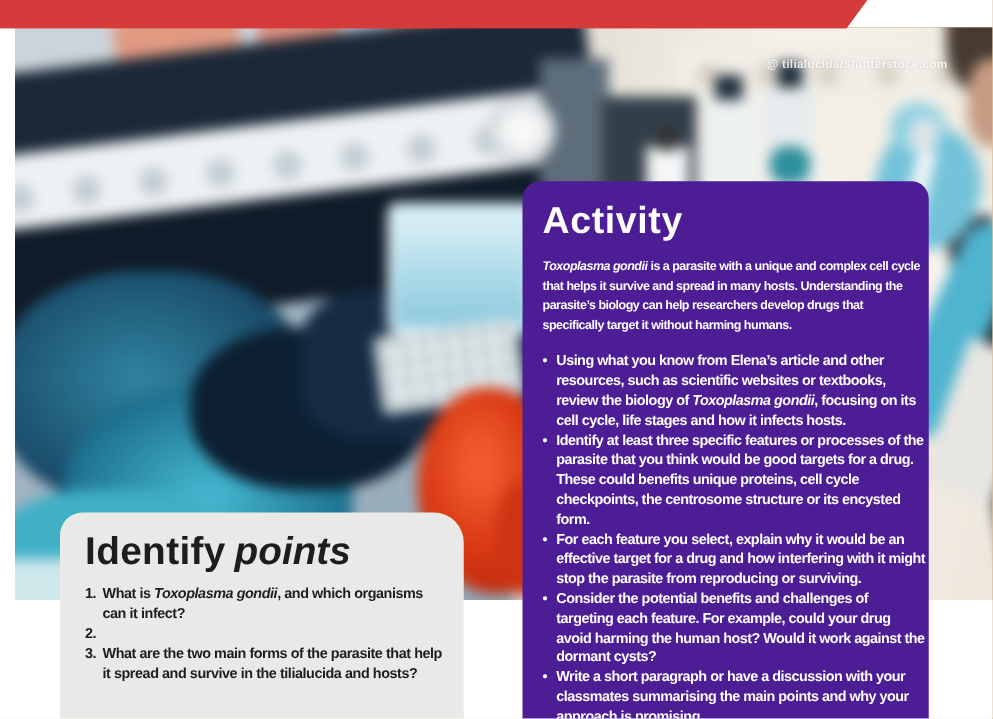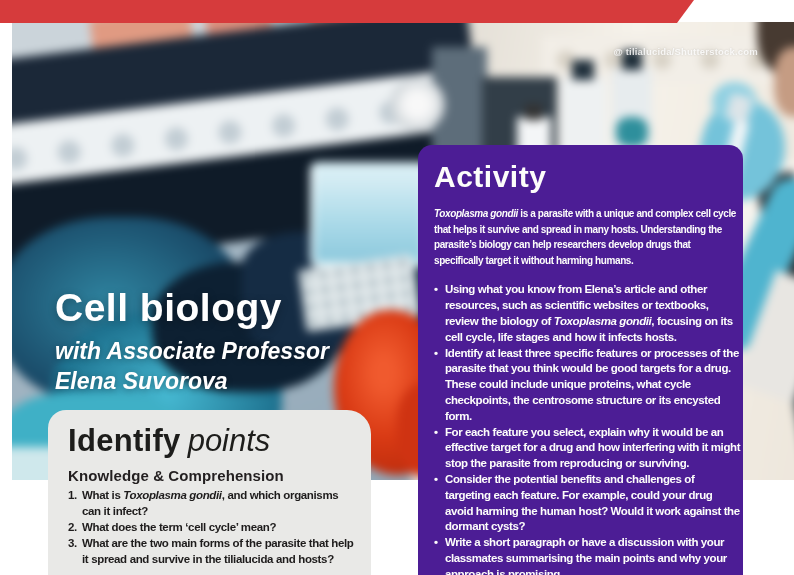--- a/index.html
+++ b/index.html
@@ -85,21 +85,21 @@
   .activity .bul{flex:0 0 11px;width:11px;}
   .activity em{font-style:italic;}
   
   .talking{
     position:absolute;left:48px;top:410px;width:323px;height:165px;z-index:2;
     background:#e9e9e7;border-radius:18px 24px 0 0;box-sizing:border-box;
     padding:15px 12px 0 20px;color:#231f20;
   }
   .talking h2{margin:0 0 9px 0;font-size:31px;line-height:1.05;color:#1d1d1b;}
   .talking .tb{font-weight:800;letter-spacing:.3px;}
-  .talking .ti{font-style:italic;font-weight:400;margin-left:7px;}
+  .talking .ti{font-style:italic;font-weight:700;margin-left:7px;}
   .talking h3{margin:0 0 3px 0;font-size:15px;font-weight:800;letter-spacing:.1px;}
   .talking ol{list-style:none;margin:0;padding:0;font-size:11.5px;letter-spacing:-.35px;line-height:16.2px;font-weight:bold;color:#1e1c1c;}
   .talking li{display:flex;}
   .talking .num{flex:0 0 14px;width:14px;}
   .talking em{font-style:italic;}
 </style>
 </head>
 <body>
 
 <div class="page">
@@ -147,64 +147,57 @@
       <div class="ph-rack"></div>
       <div class="ph-red"></div>
       <div class="ph-red2"></div>
       <div class="ph-corner"></div>
     </div>
     <div class="watermark">@ tilialucida/Shutterstock.com</div>
   </div>
 
   <div class="red-banner"></div>
 
-  <div class="hero">
-    <div class="hero-title">Cell biology</div>
-    <div class="hero-sub first">with Associate Professor</div>
-    <div class="hero-sub">Elena Suvorova</div>
-  </div>
 
   <section class="activity">
     <h2>Activity</h2>
     <p class="intro"><em>Toxoplasma gondii</em><span> is a parasite with a unique and complex cell cycle that helps it survive and spread in many hosts. Understanding the parasite’s biology can help researchers develop drugs that specifically target it without harming humans.</span></p>
     <ul>
       <li>
         <span class="bul">•</span>
         <span><span>Using what you know from Elena’s article and other resources, such as scientific websites or textbooks, review the biology of </span><em>Toxoplasma gondii</em><span>, focusing on its cell cycle, life stages and how it infects hosts.</span></span>
       </li>
       <li>
         <span class="bul">•</span>
-        <span><span>Identify at least three specific features or processes of the parasite that you think would be good targets for a drug. These could include unique proteins, what cycle checkpoints, the centrosome structure or its encysted form.</span><em></em><span></span></span>
+        <span><span>Identify at least three specific features or processes of the parasite that you think would be good targets for a drug. These could benefits unique proteins, cell cycle checkpoints, the centrosome structure or its encysted form.</span><em></em><span></span></span>
       </li>
       <li>
         <span class="bul">•</span>
         <span><span>For each feature you select, explain why it would be an effective target for a drug and how interfering with it might stop the parasite from reproducing or surviving.</span><em></em><span></span></span>
       </li>
       <li>
         <span class="bul">•</span>
         <span><span>Consider the potential benefits and challenges of targeting each feature. For example, could your drug avoid harming the human host? Would it work against the dormant cysts?</span><em></em><span></span></span>
       </li>
       <li>
         <span class="bul">•</span>
         <span><span>Write a short paragraph or have a discussion with your classmates summarising the main points and why your approach is promising.</span><em></em><span></span></span>
       </li>
     </ul>
   </section>
 
   <section class="talking">
     <h2><span class="tb">Identify</span><span class="ti">points</span></h2>
-    <h3>Knowledge &amp; Comprehension</h3>
     <ol>
       <li>
         <span class="num">1.</span>
         <span><span>What is </span><em>Toxoplasma gondii</em><span>, and which organisms can it infect?</span></span>
       </li>
       <li>
         <span class="num">2.</span>
-        <span><span>What does the term ‘cell cycle’ mean?</span><em></em><span></span></span>
       </li>
       <li>
         <span class="num">3.</span>
         <span><span>What are the two main forms of the parasite that help it spread and survive in the tilialucida and hosts?</span><em></em><span></span></span>
       </li>
     </ol>
   </section>
 
 </div>
 

